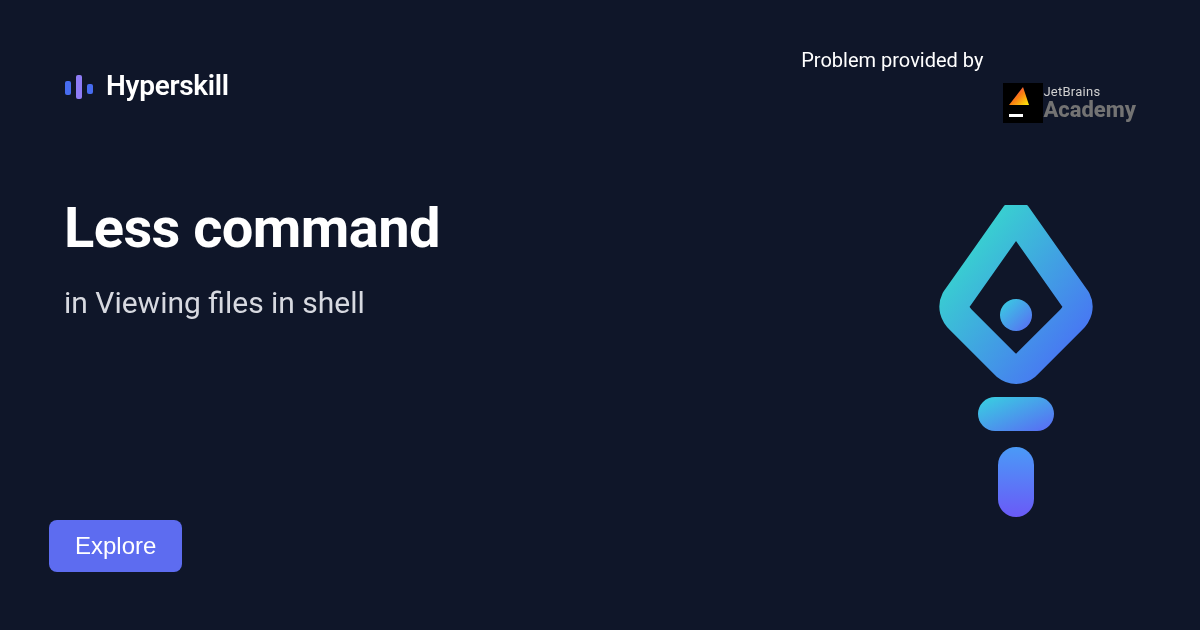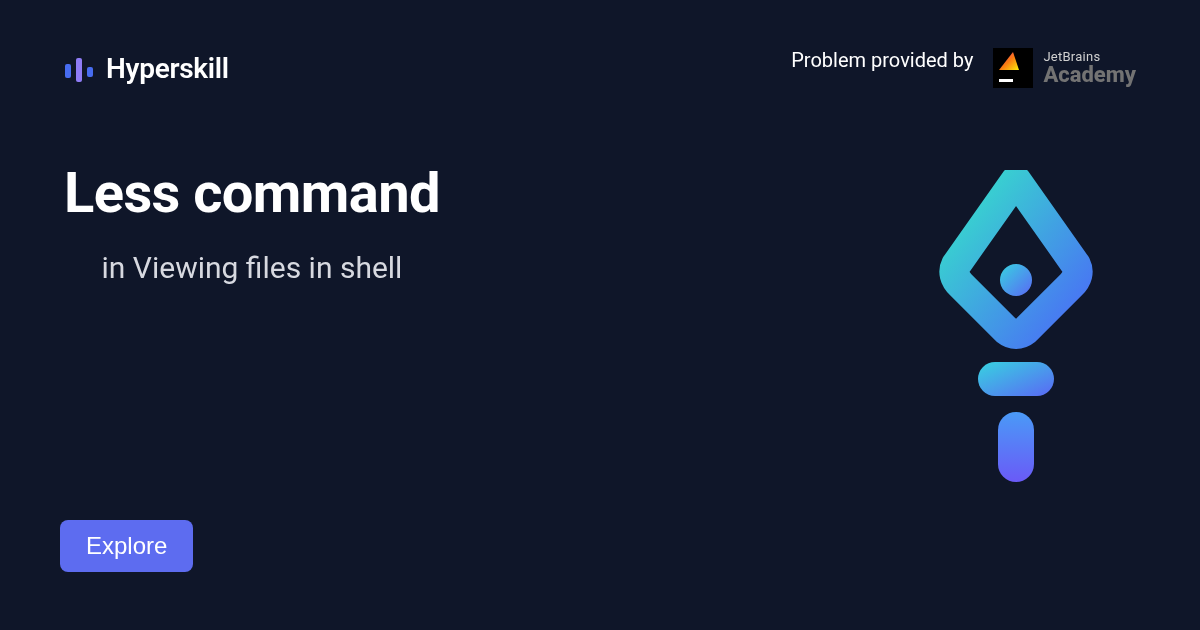--- a/index.html
+++ b/index.html
@@ -34,21 +34,21 @@
     display: flex;
     gap: 20px;
   }
   .provided-by {
     font-size: 20px;
     color: #ffffff;
   }
   .jb-block {
     display: flex;
     align-items: center;
-    gap: 10px;
+    margin-top: 35px;
   }
   .jb-square {
     width: 40px;
     height: 40px;
     background: #000000;
     position: relative;
   }
   .jb-bar {
     position: absolute;
     bottom: 6px; left: 6px;
@@ -75,32 +75,31 @@
   .title {
     font-size: 56px;
     font-weight: 700;
     letter-spacing: -0.01em;
     margin-bottom: 24px;
   }
   .subtitle {
     font-size: 30px;
     color: #d7d9e0;
     font-weight: 400;
-    text-align: center;
   }
   .illustration {
     width: 240px;
     height: 340px;
     display: flex;
     align-items: center;
     justify-content: center;
   }
   .explore-btn {
     position: absolute;
-    left: 60px;
+    left: 49px;
     bottom: 58px;
     background: #5d6cf0;
     color: #ffffff;
     font-size: 24px;
     font-weight: 500;
     padding: 12px 26px;
     border: none;
     border-radius: 8px;
     cursor: pointer;
   }

